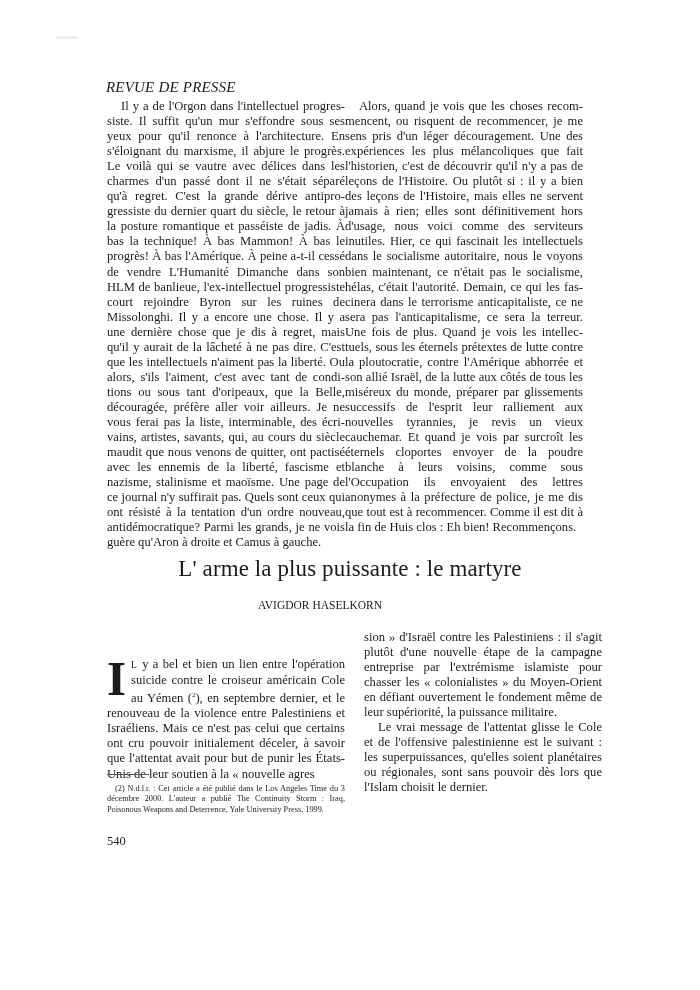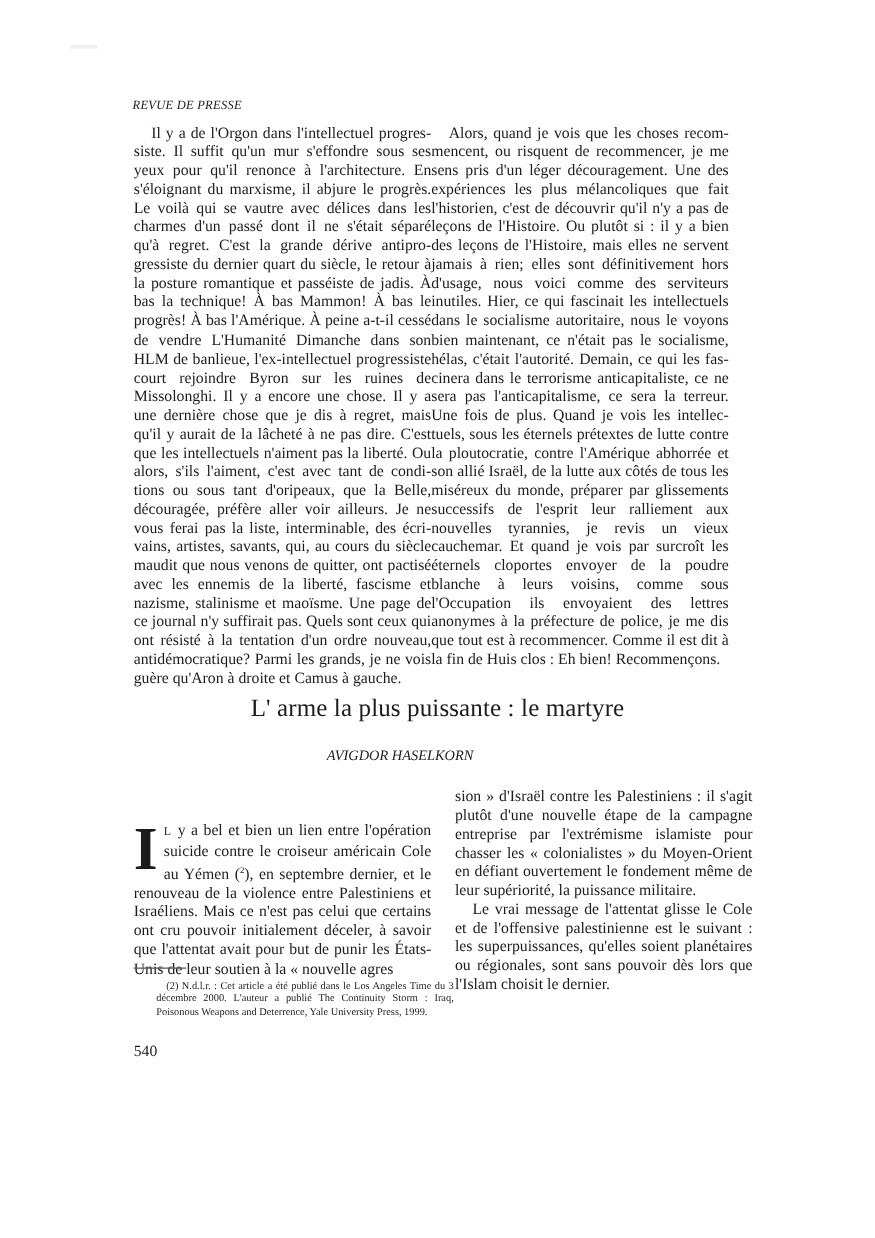--- a/index.html
+++ b/index.html
@@ -1,37 +1,37 @@
 <!DOCTYPE html>
 <html><head>
   <meta charset="utf-8">
   <style>
     html, body { margin:0; padding:0; background:#ffffff; }
     body { width:700px; height:990px; position:relative; overflow:hidden;
            font-family:"Liberation Serif","DejaVu Serif",serif; color:#1c1c1c; }
     .running-head { position:absolute; left:106px; top:79px; font-style:italic;
-                    font-size:10px; letter-spacing:0.2px;text-align:center; }
+                    font-size:15px; letter-spacing:0.2px;text-align:center; }
     .col { position:absolute; width:238px; font-size:12.6px; line-height:15.05px;
            text-align:justify; hyphens:manual; }
     .col p { margin:0; text-indent:14px; }
     .col-l1 { left:107px; top:99px; }
     .col-r1 { left:345px; top:99px; }
     .title { position:absolute; left:0; width:700px; top:556px; text-align:center;
-             font-size:20px; letter-spacing:0.1px; }
+             font-size:23px; letter-spacing:0.1px; }
     .author { position:absolute; left:0; width:640px; top:599px; text-align:center;
-              font-style:italic; font-size:11.5px; }
+              font-size:11.5px; }
     .col-l2 { left:107px; top:657px; }
     .col-r2 { left:364px; top:630px; }
     .dropcap { float:left; font-size:49px; line-height:40px; margin:2px 5px 0 0;
                font-weight:bold; height:42px; }
     .smallcap { font-size:9.5px; letter-spacing:1px; }
     .col-l2 p.first { text-indent:0; }
     .fn-rule { position:absolute; left:107px; top:774px; width:42px; height:1px; background:#555; }
     .footnote { position:absolute; left:107px; top:784px; width:238px; font-size:8.3px;
-                line-height:10.3px; text-align:justify;margin-left:18px; }
+                line-height:10.3px; text-align:justify; }
     .footnote span.ind { display:inline-block; width:8px; }
     .page-number { position:absolute; left:107px; top:834px; font-size:12.5px; }
     .it { }
     .scan-mark { position:absolute; left:56px; top:36px; width:22px; height:3px; background:#f0f0f0; }
   </style>
 </head>
 <body>
 
 <div class="scan-mark"></div>
 

